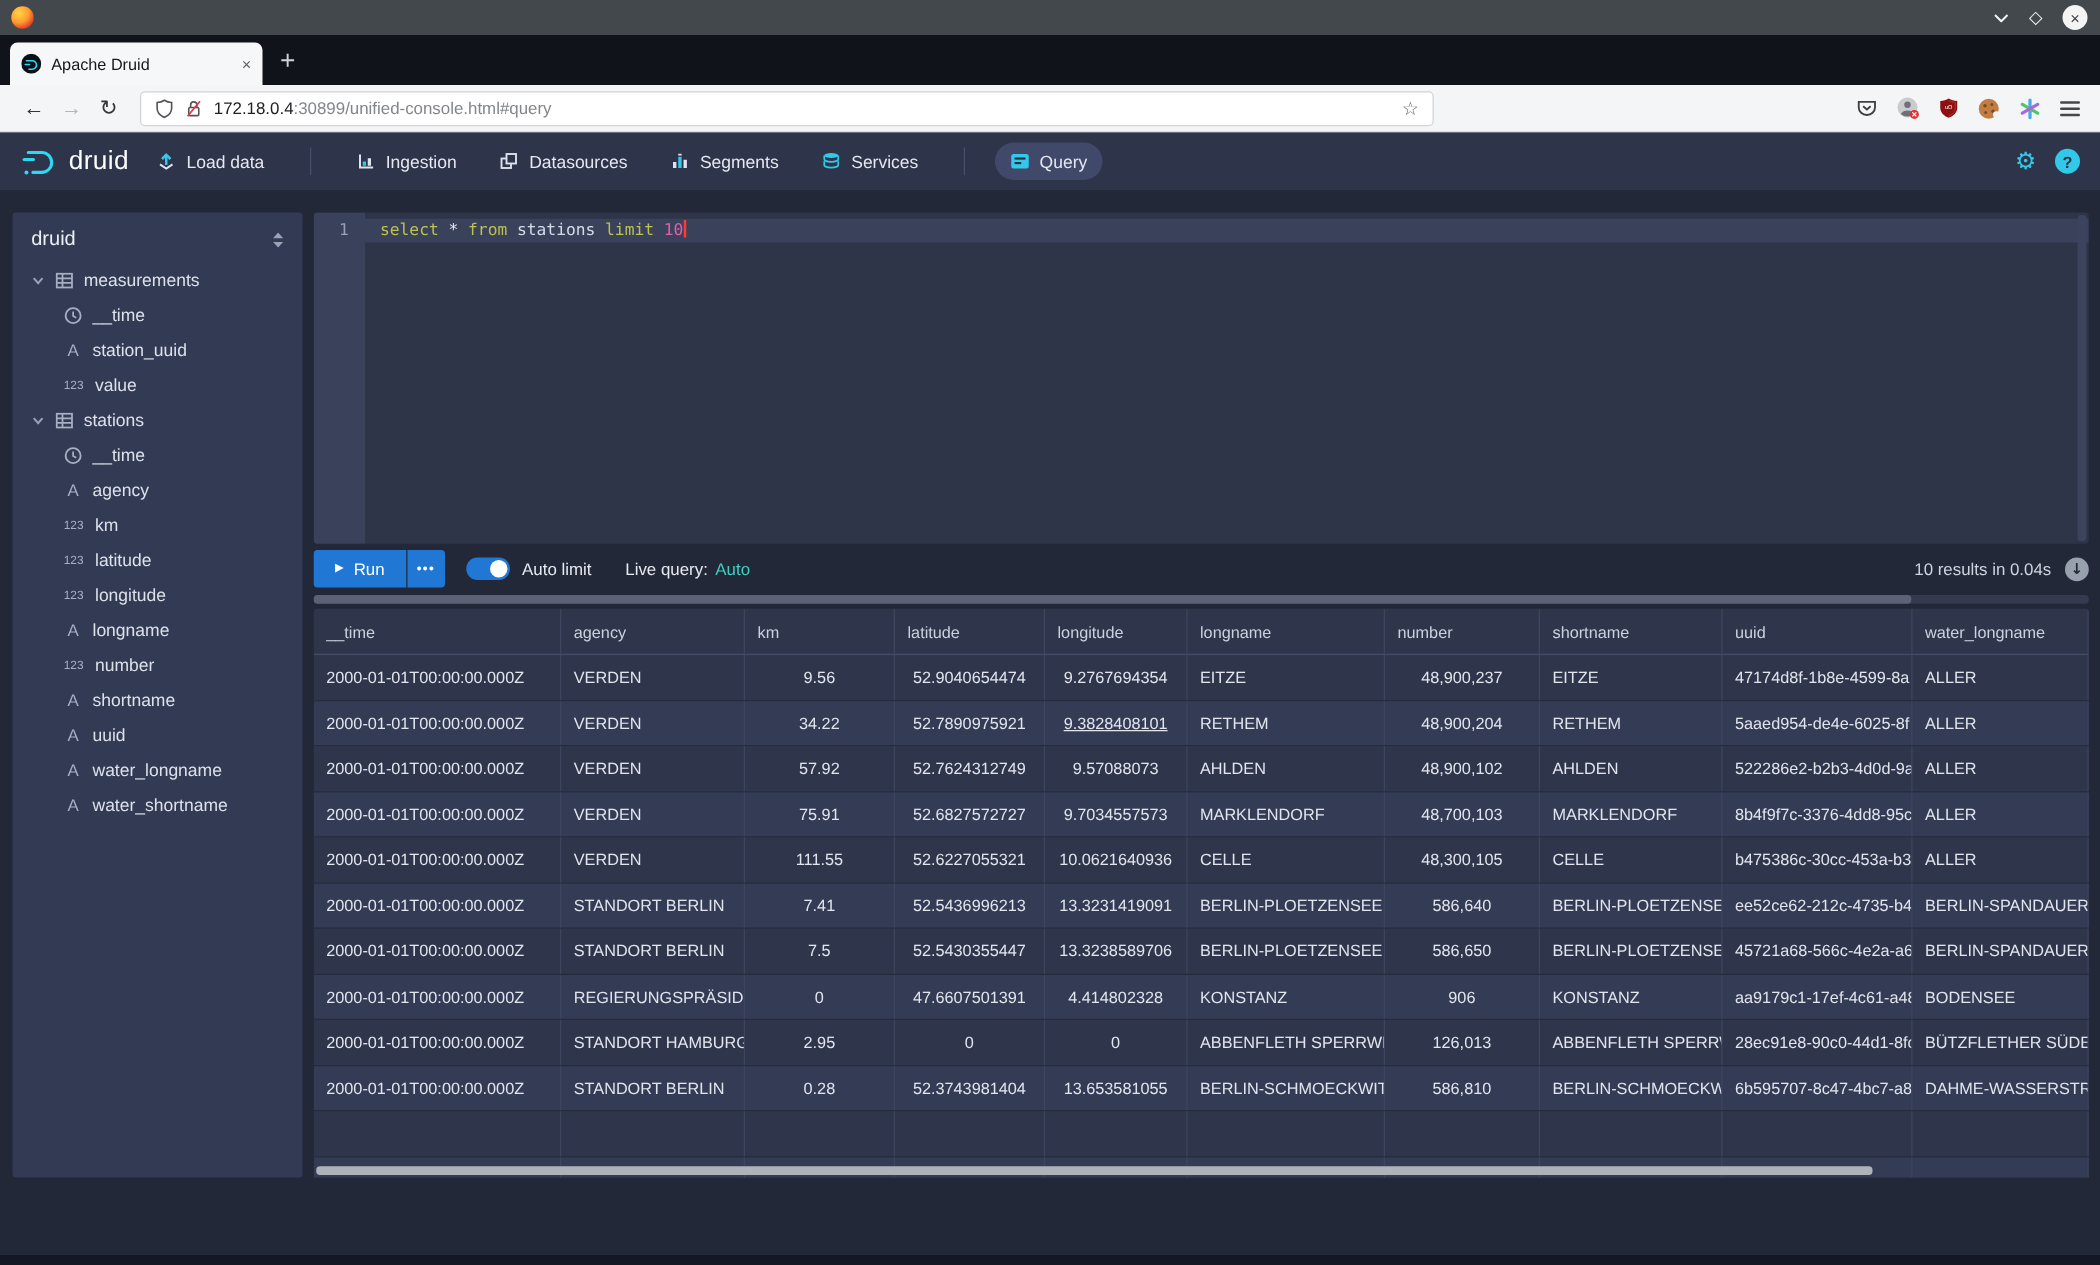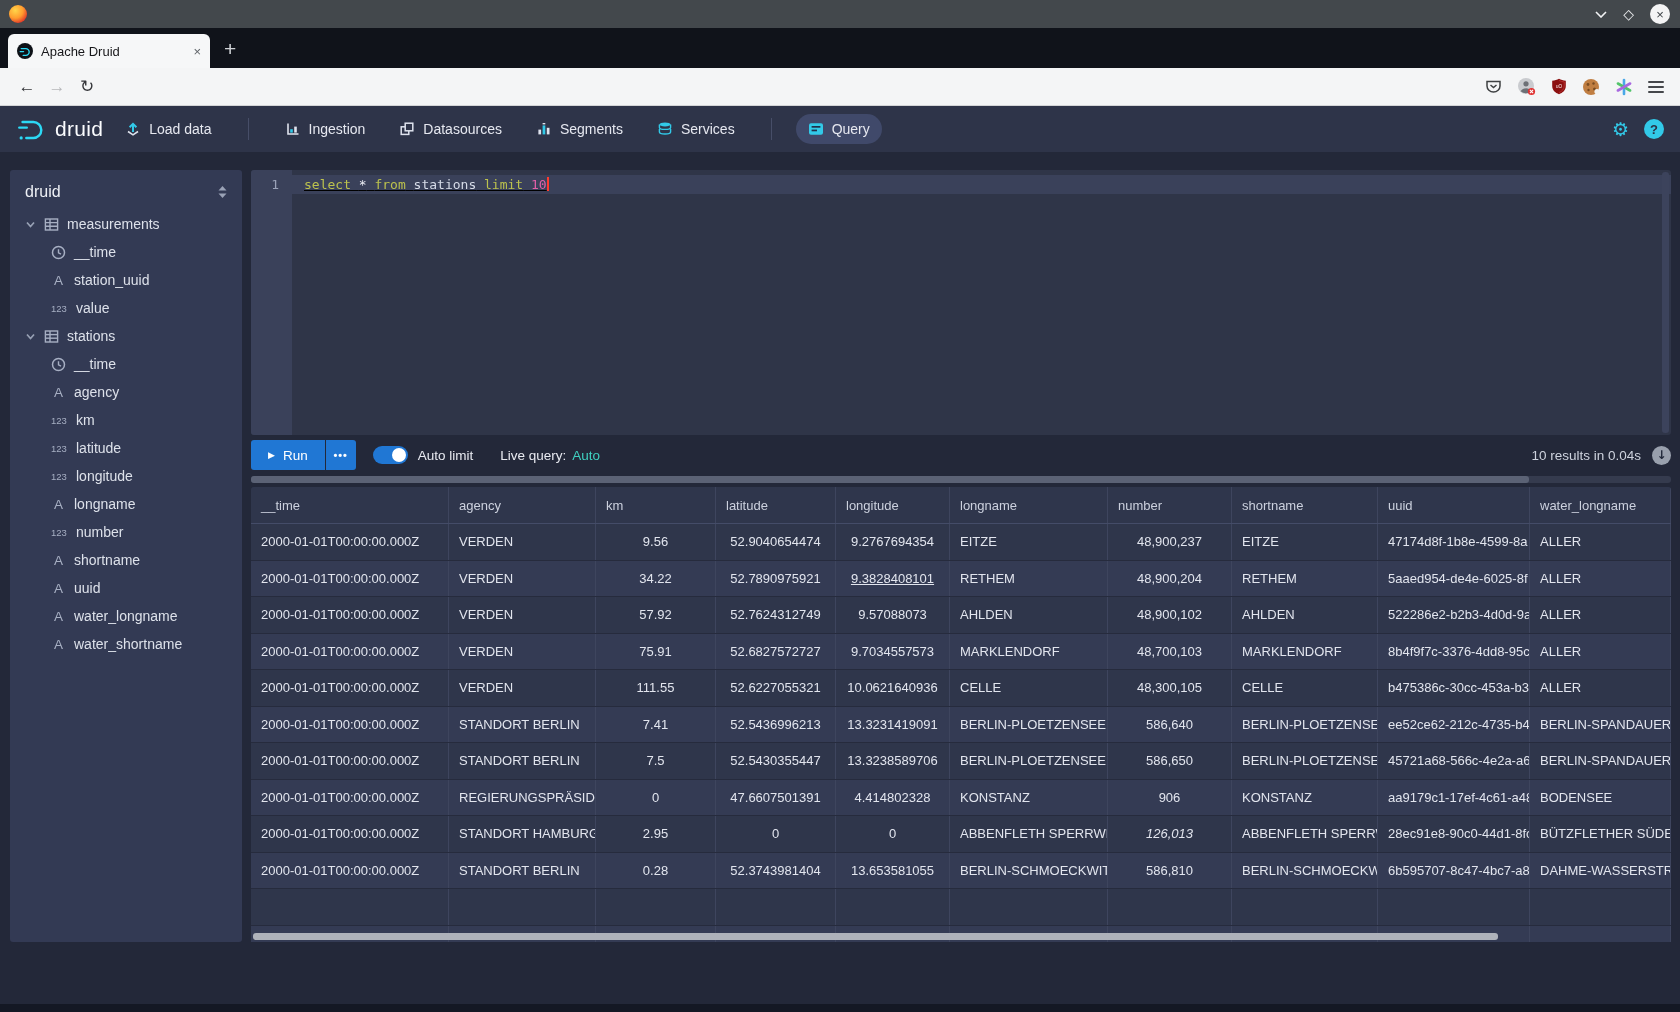--- a/index.html
+++ b/index.html
@@ -66,21 +66,21 @@
   .tree-item.child{padding-left:41px;}
   .icon-text-col{font-size:13.5px;color:#a7afc3;width:15px;text-align:center;}
   .icon-num-col{font-size:9.5px;color:#a7afc3;width:17px;letter-spacing:0;}
 
   
   .editor{position:absolute;left:251px;top:18px;width:1420px;height:265px;background:#2f3548;border-radius:3px;
     overflow:hidden;font-family:"DejaVu Sans Mono",monospace;font-size:13px;}
   .gutter{position:absolute;left:0;top:0;bottom:0;width:41px;background:#3a415a;}
   .gutter-num{position:absolute;top:5px;right:13px;color:#9aa2b8;line-height:19px;}
   .active-line{position:absolute;left:41px;right:0;top:5px;height:19px;background:#3a415a;}
-  .codeline{position:absolute;left:53px;top:5px;height:19px;line-height:19px;white-space:pre;text-decoration:underline;}
+  .codeline{position:absolute;left:53px;top:5px;height:19px;line-height:19px;white-space:pre;}
   .tok-keyword{color:var(--kw);}
   .tok-plain{color:#eceef5;}
   .tok-ident{color:#d6dbe8;}
   .tok-number{color:var(--numlit);}
   .cursor{display:inline-block;width:2px;height:14px;background:#ff3b30;vertical-align:-2px;margin-left:0;}
   .editor-vscroll{position:absolute;right:2px;top:2px;bottom:2px;width:7px;background:#3c435c;border-radius:3px;}
 
   
   .runbar{position:absolute;left:251px;top:288px;width:1420px;height:30px;display:flex;align-items:center;
     color:#e8eaf1;font-size:13.5px;}
@@ -145,20 +145,36 @@
       <span class="tab-label">Apache Druid</span>
       <span class="tab-close">×</span>
     </div>
     <span class="newtab">+</span>
   </div>
 
   <div class="toolbar">
     <span class="navglyph">←</span>
     <span class="navglyph disabled">→</span>
     <span class="navglyph">↻</span>
+    <div class="urlfield">
+      <span class="icn">
+        <svg width="15" height="16" viewBox="0 0 15 16">
+            <path d="M7.5 1.2 C9.3 2.4 11.3 2.9 13.3 3 V7.6 c0 3.7-2.6 6-5.8 7.3 C4.3 13.6 1.7 11.3 1.7 7.6 V3 c2-.1 4-.6 5.8-1.8z" fill="none" stroke="#55565a" stroke-width="1.3"></path>
+          </svg>
+      </span>
+      <span class="icn">
+        <svg width="14" height="16" viewBox="0 0 14 16">
+            <rect x="3" y="7" width="8" height="6.5" rx="1" fill="none" stroke="#55565a" stroke-width="1.3"></rect>
+            <path d="M4.5 7 V5 a2.5 2.5 0 0 1 5 0 v2" fill="none" stroke="#55565a" stroke-width="1.3"></path>
+            <line x1="2" y1="14" x2="12" y2="2" stroke="#e5354d" stroke-width="1.4"></line>
+          </svg>
+      </span>
+      <span><span class="url-host">172.18.0.4</span><span class="url-rest">:30899/unified-console.html#query</span></span>
+      <span class="url-star">☆</span>
+    </div>
     <div class="ext-icons">
       <span class="icn">
         <svg width="17" height="16" viewBox="0 0 17 16">
             <path d="M2 2.5 h13 v4.5 a6.5 6 0 0 1 -13 0 z" fill="none" stroke="#3e4042" stroke-width="1.5"></path>
             <polyline points="5.5,6 8.5,8.6 11.5,6" fill="none" stroke="#3e4042" stroke-width="1.5"></polyline>
           </svg>
       </span>
       <span class="icn">
         <svg width="19" height="19" viewBox="0 0 19 19">
             <circle cx="9" cy="9" r="8" fill="#c9cbcf"></circle>
@@ -538,21 +554,21 @@
             <div class="td" style="width: 152px;">aa9179c1-17ef-4c61-a48</div>
             <div class="td" style="width: 141px; flex: 1 1 141px;">BODENSEE</div>
           </div>
           <div class="trow dark">
             <div class="td" style="width: 198px;">2000-01-01T00:00:00.000Z</div>
             <div class="td" style="width: 147px;">STANDORT HAMBURG</div>
             <div class="td center" style="width: 120px;">2.95</div>
             <div class="td center" style="width: 120px;">0</div>
             <div class="td center" style="width: 114px;">0</div>
             <div class="td" style="width: 158px;">ABBENFLETH SPERRWER</div>
-            <div class="td center" style="width: 124px; font-style: italic;">126,013</div>
+            <div class="td center" style="width: 124px;">126,013</div>
             <div class="td" style="width: 146px;">ABBENFLETH SPERRWER</div>
             <div class="td" style="width: 152px;">28ec91e8-90c0-44d1-8fc</div>
             <div class="td" style="width: 141px; flex: 1 1 141px;">BÜTZFLETHER SÜDERE</div>
           </div>
           <div class="trow light">
             <div class="td" style="width: 198px;">2000-01-01T00:00:00.000Z</div>
             <div class="td" style="width: 147px;">STANDORT BERLIN</div>
             <div class="td center" style="width: 120px;">0.28</div>
             <div class="td center" style="width: 120px;">52.3743981404</div>
             <div class="td center" style="width: 114px;">13.653581055</div>

